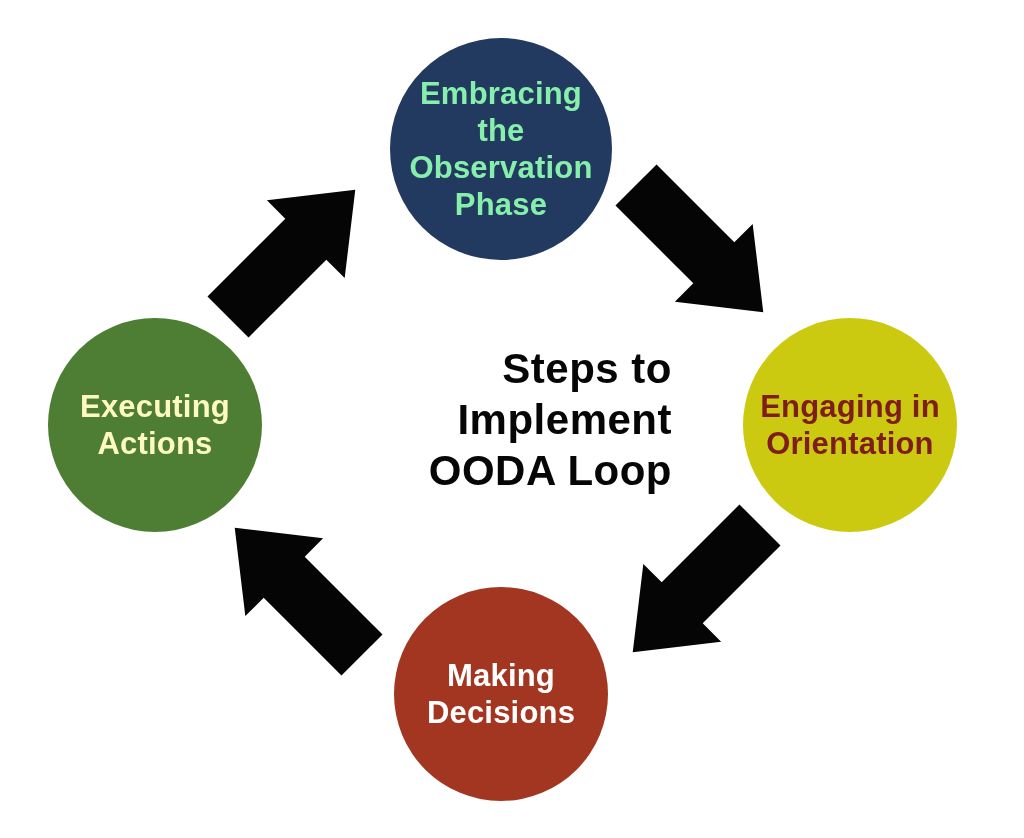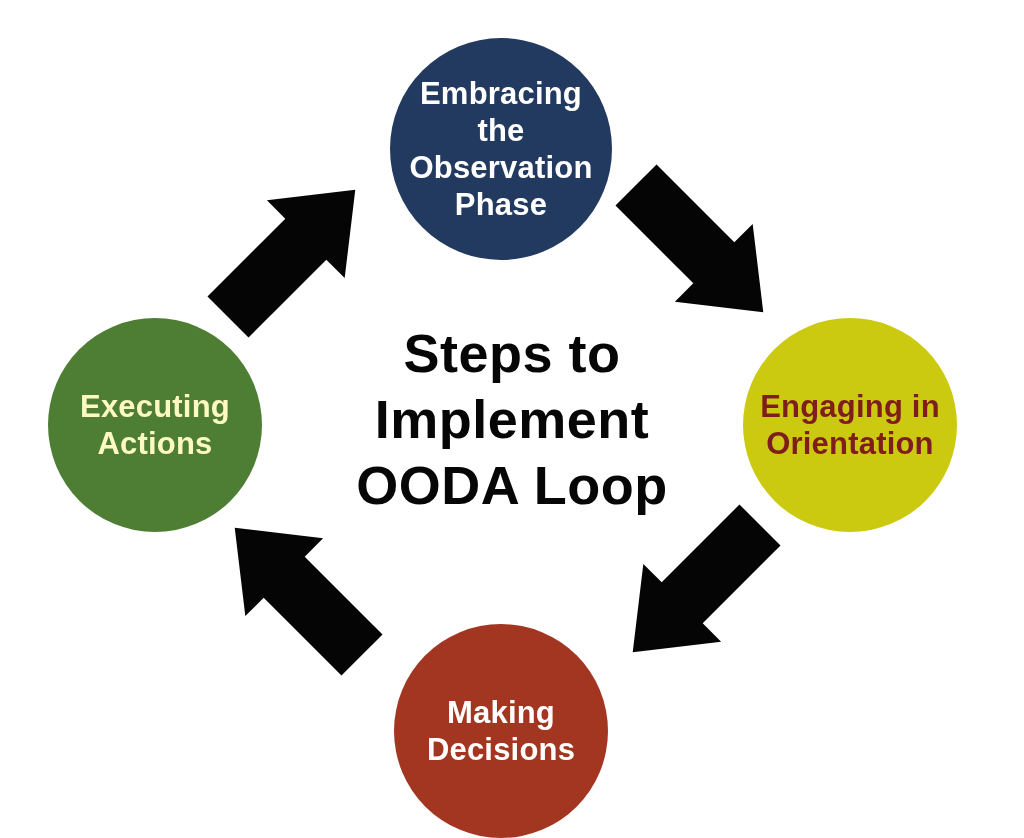--- a/index.html
+++ b/index.html
@@ -32,53 +32,53 @@
   .step-circle .label {
     font-weight: 700;
     font-size: 31px;
     line-height: 1.2;
     text-align: center;
     white-space: pre-line;
     letter-spacing: 0.2px;
   }
   .circle-top    { left: 390px; top:  38px; width: 222px; height: 222px; }
   .circle-right  { left: 743px; top: 318px; width: 214px; height: 214px; }
-  .circle-bottom { left: 394px; top: 624px; width: 214px; height: 214px; }
+  .circle-bottom { left: 394px; top: 587px; width: 214px; height: 214px; }
   .circle-left   { left:  48px; top: 318px; width: 214px; height: 214px; }
   .diagram-title {
     position: absolute;
     left: 512px;
     top: 420px;
     transform: translate(-50%, -50%);
     width: 320px;
     font-weight: 700;
-    font-size: 54px;
+    font-size: 42px;
     line-height: 1.22;
     letter-spacing: 0.5px;
-    text-align: center;
+    text-align: right;
     white-space: pre-line;
   }
 </style>
 </head>
 <body>
 
 <div class="canvas">
 
   <svg class="arrows" viewBox="0 0 1024 838" xmlns="http://www.w3.org/2000/svg">
     <defs>
       <path id="block-arrow" d="M 0,-29 L 110,-29 L 110,-55 L 180,0 L 110,55 L 110,29 L 0,29 Z"></path>
     </defs>
     <use href="#block-arrow" transform="translate(228,317) rotate(-45)" style="fill: rgb(5, 5, 5);"></use>
     <use href="#block-arrow" transform="translate(636,185) rotate(45)" style="fill: rgb(5, 5, 5);"></use>
     <use href="#block-arrow" transform="translate(760,525) rotate(135)" style="fill: rgb(5, 5, 5);"></use>
     <use href="#block-arrow" transform="translate(362,655) rotate(-135)" style="fill: rgb(5, 5, 5);"></use>
   </svg>
 
   <div class="step-circle circle-top" style="background: rgb(35, 58, 96);">
-    <div class="label" style="color: #ffffff;">Embracing
+    <div class="label" style="color: #86efac;">Embracing
 the
 Observation
 Phase</div>
   </div>
 
   <div class="step-circle circle-right" style="background: rgb(203, 202, 16);">
     <div class="label" style="color: #7f1d1d;">Engaging in
 Orientation</div>
   </div>
 

